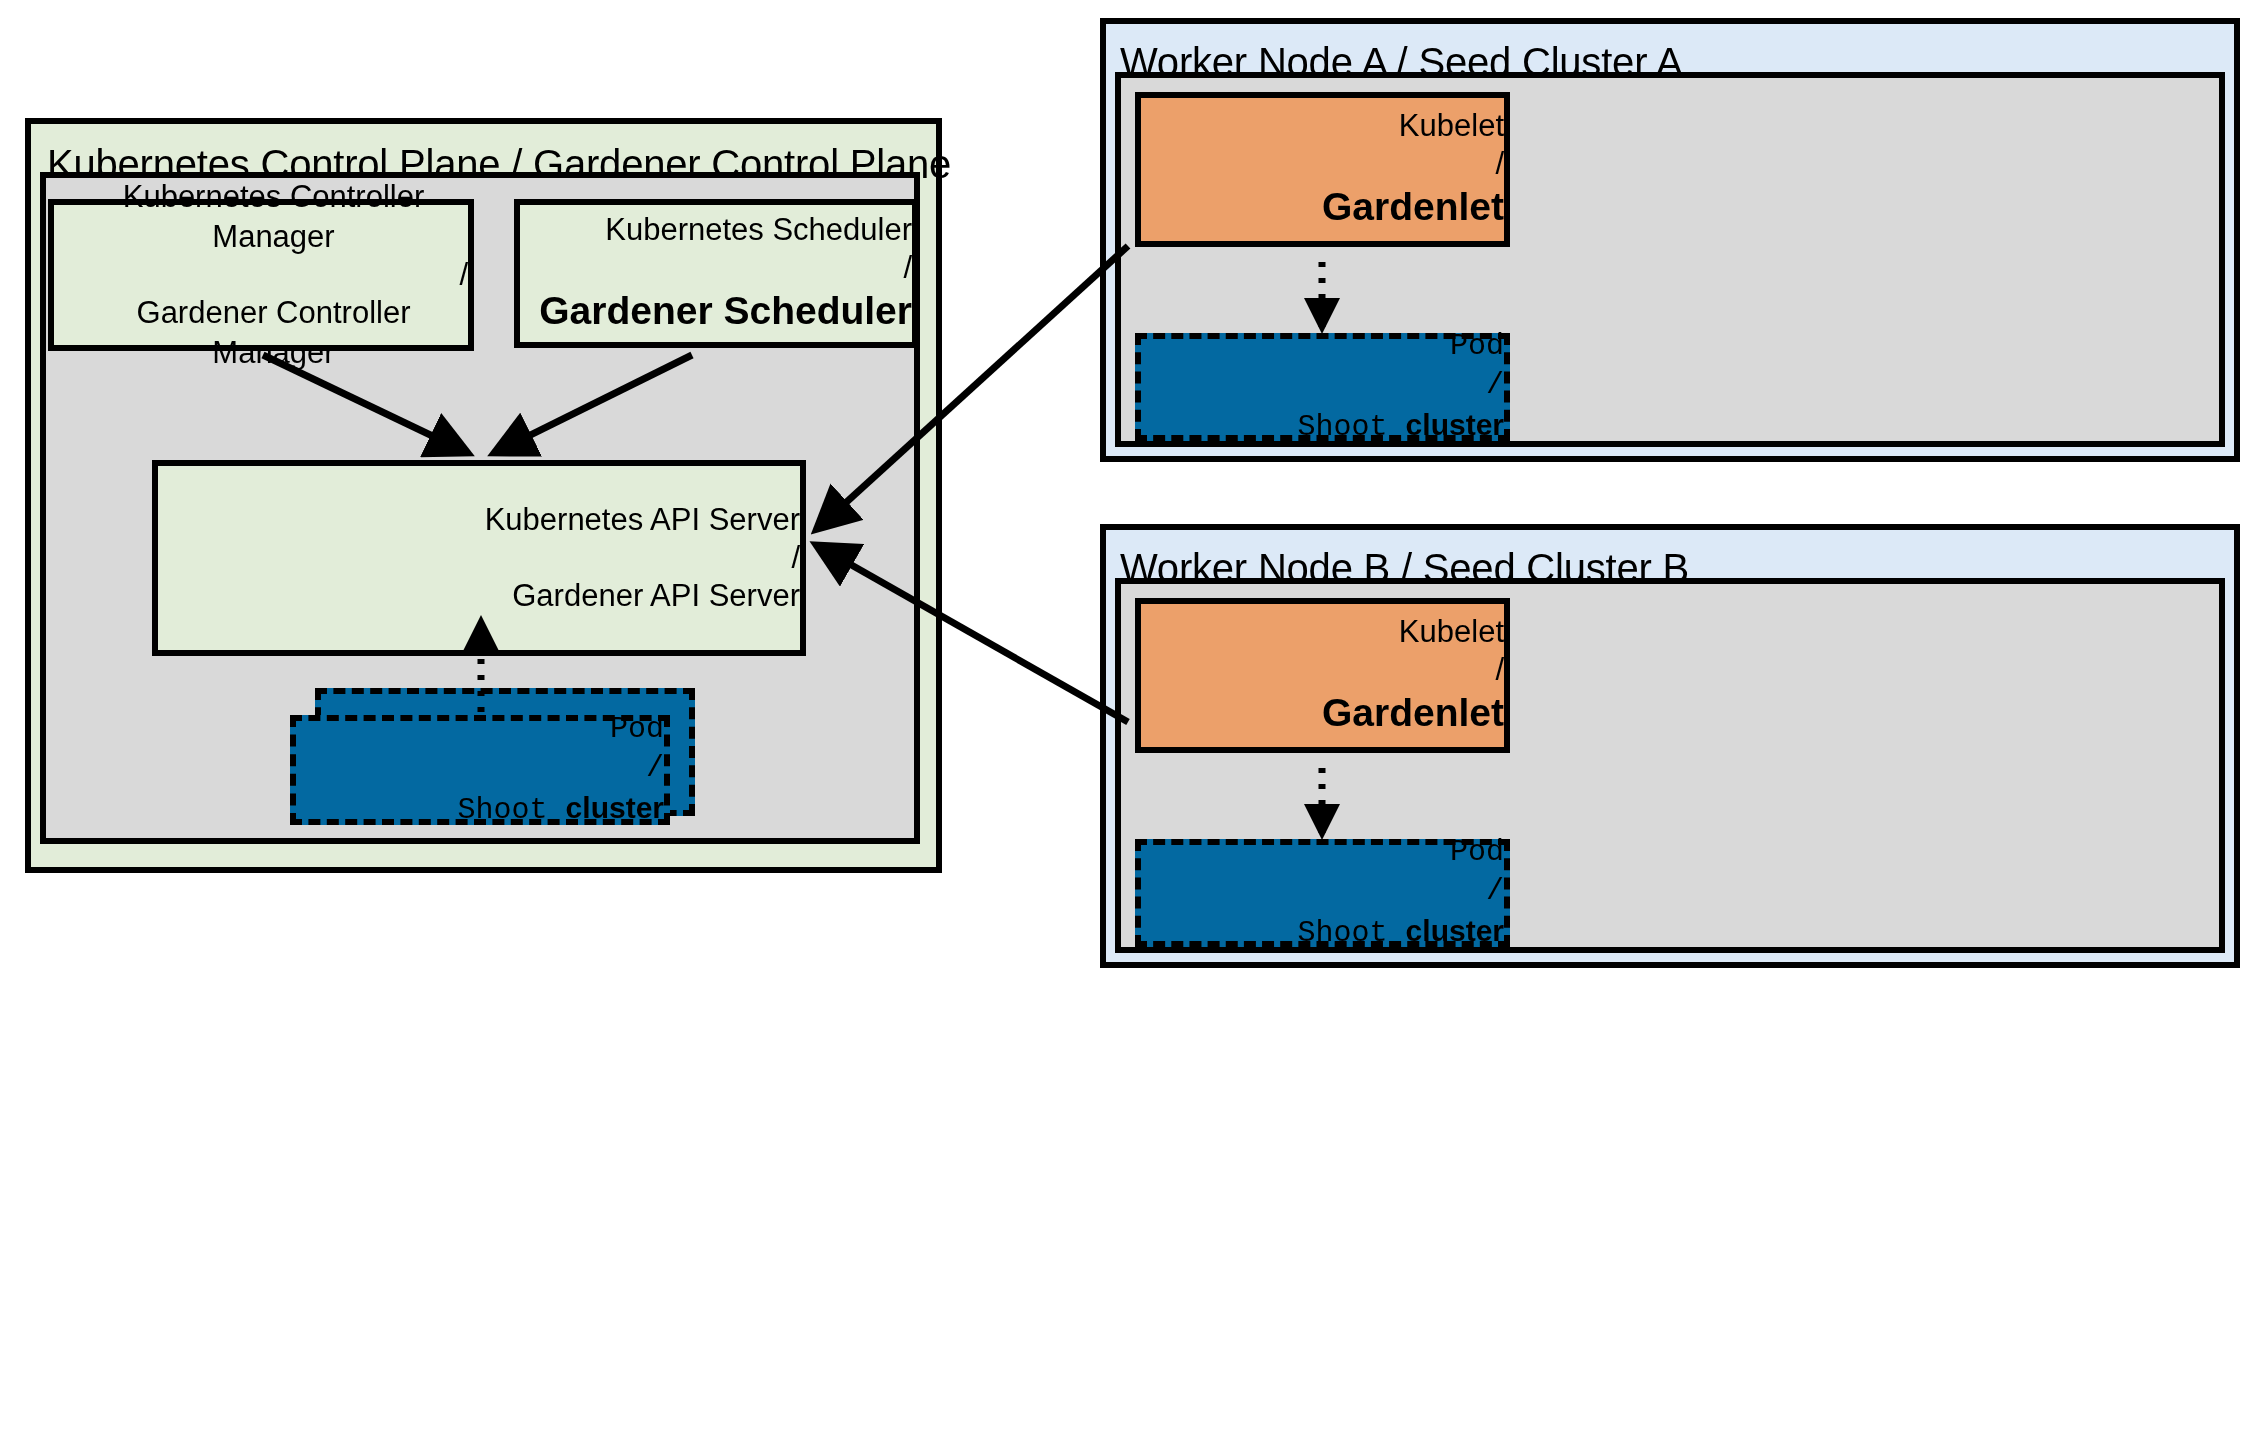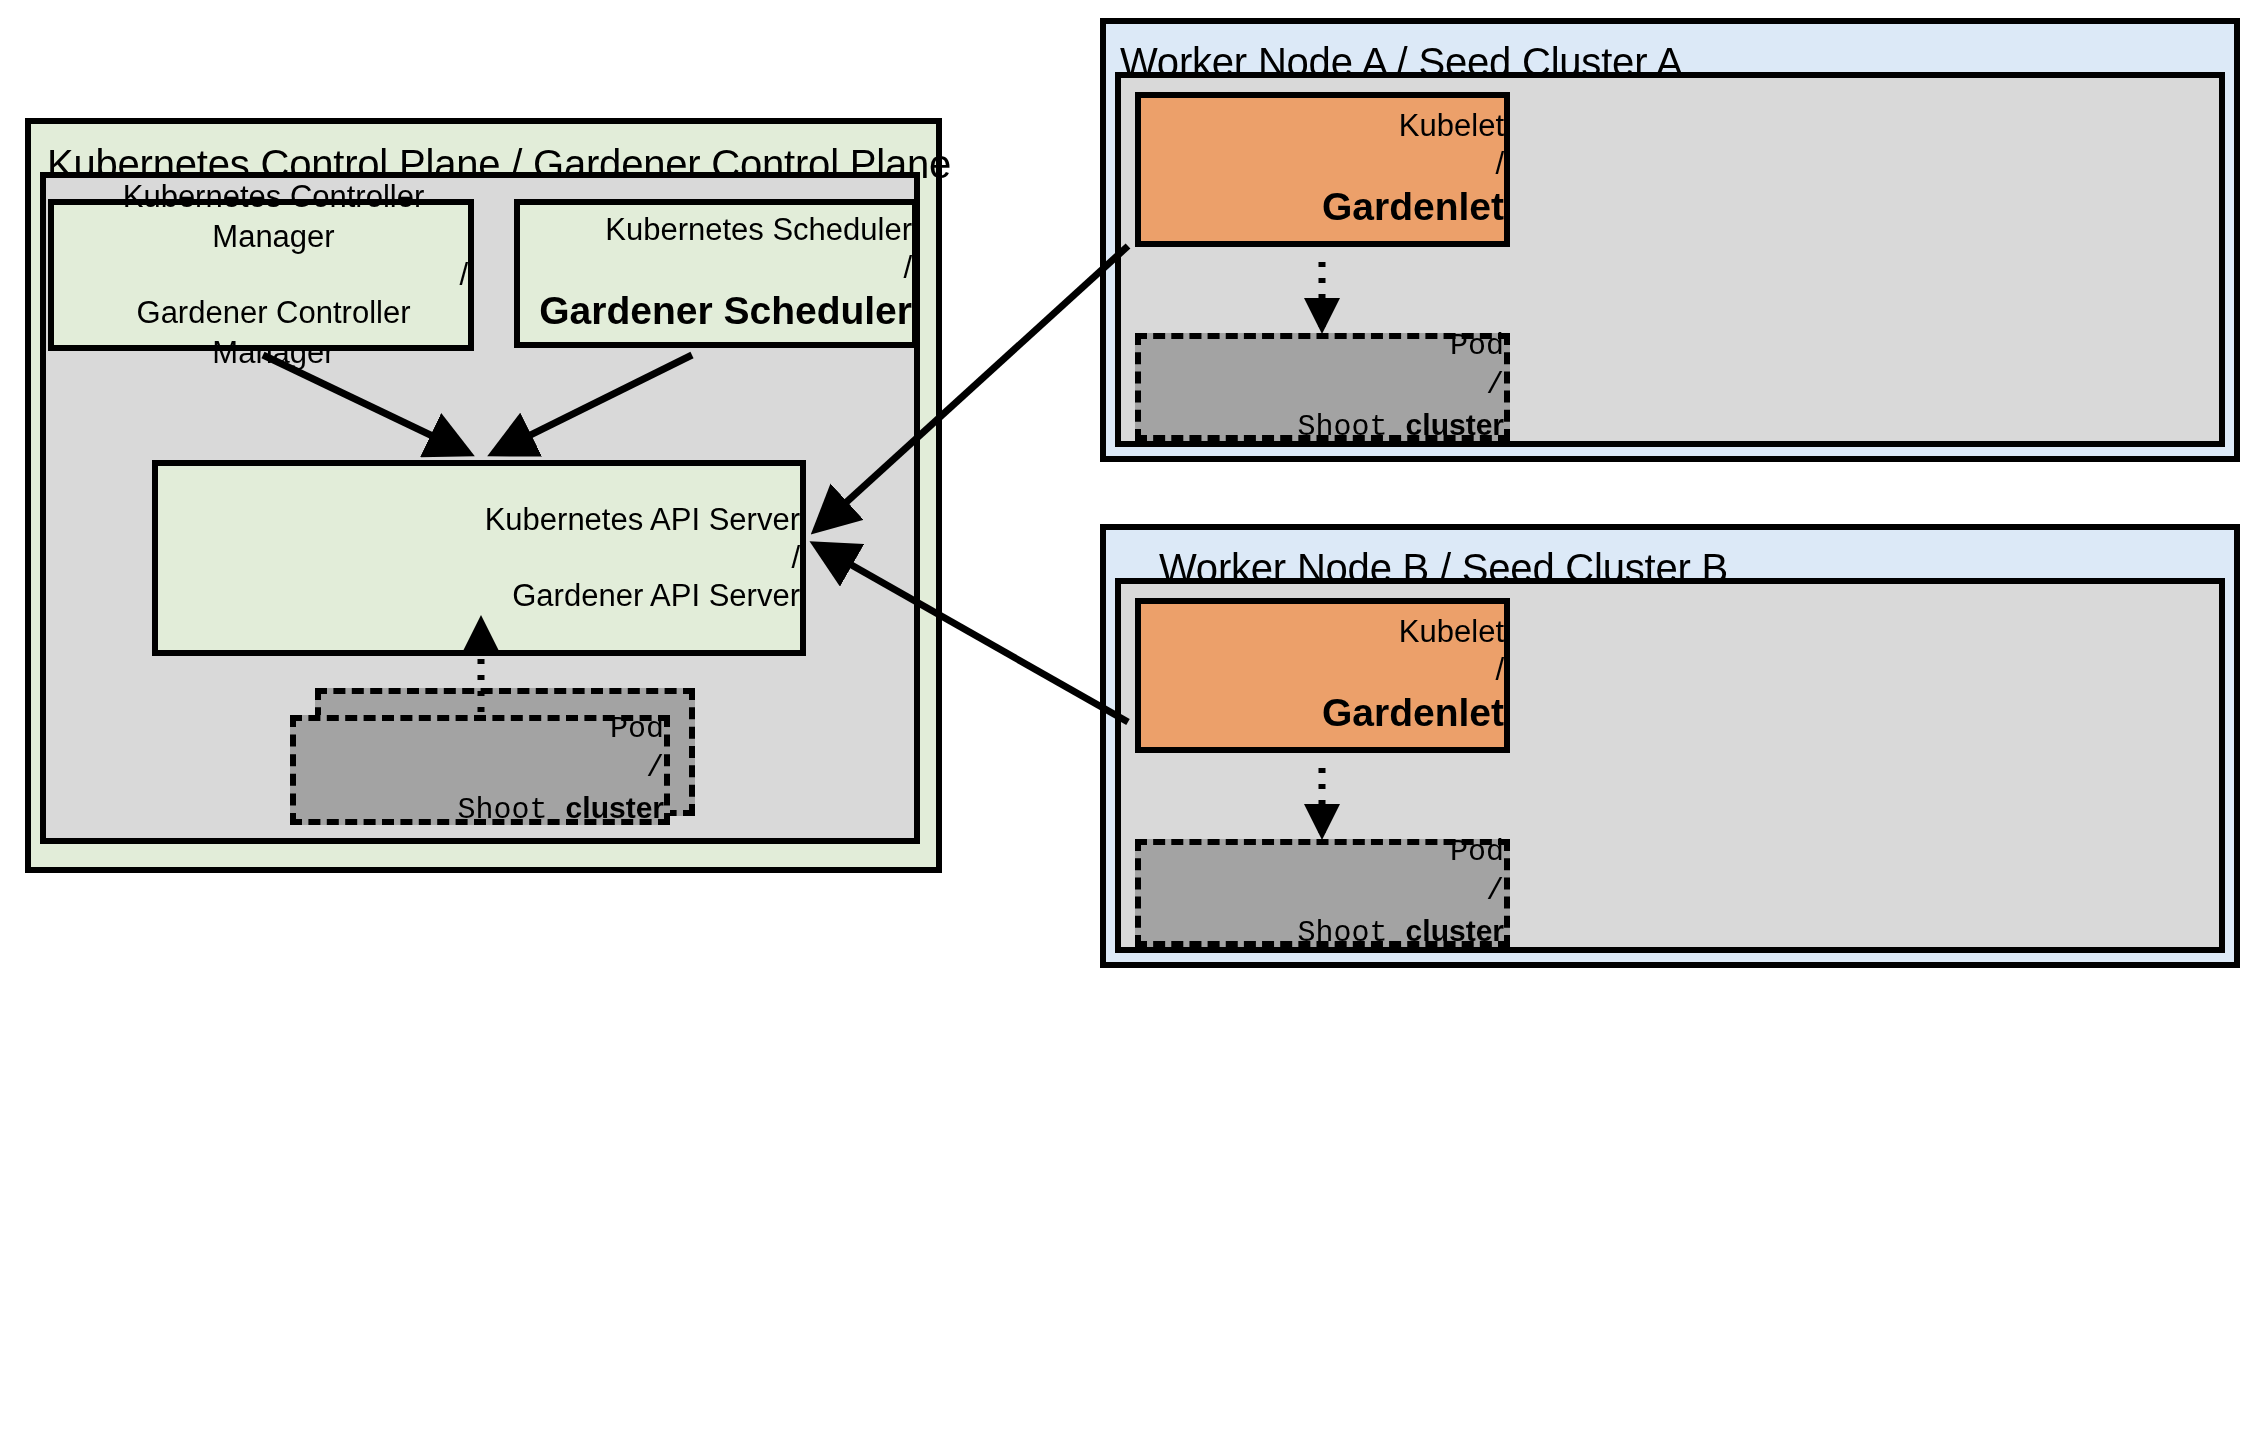--- a/index.html
+++ b/index.html
@@ -7,21 +7,21 @@
        font-family:"Liberation Sans","DejaVu Sans",sans-serif;color:#000;}
 
   .abs{position:absolute;box-sizing:border-box;}
 
   
   .panel-green{background:#e2edd9;border:6px solid #000;}
   .panel-gray{background:#d9d9d9;border:6px solid #000;}
   .panel-blue{background:#dce9f7;border:6px solid #000;}
   .box-green{background:#e2edd9;border:6px solid #000;}
   .box-orange{background:#ecA06a;border:6px solid #000;}
-  .box-pod{background:#a3a3a3;border:6px dashed #000;}
+  .box-pod{background:#0369a1;border:6px dashed #000;}
 
   .ctr{display:flex;flex-direction:column;align-items:flex-end;justify-content:center;
        text-align:center;line-height:1.30;}
 
   .t-title{font-size:40px;font-weight:400;letter-spacing:-.2px;}
   .t-body{font-size:31px;font-weight:400;}
   .t-bold{font-size:39px;font-weight:700;}
   .t-mono{font-family:"Liberation Mono","DejaVu Sans Mono",monospace;font-size:30px;font-weight:400;}
   .t-mono b{font-family:"Liberation Sans","DejaVu Sans",sans-serif;font-weight:700;font-size:30px;}
   .slash{font-size:31px;line-height:1.15;}
@@ -79,21 +79,21 @@
 
 <div class="abs box-pod ctr" style="left:1135px;top:333px;width:375px;height:108px;">
   <div class="t-mono">Pod</div>
   <div class="t-mono">/</div>
   <div class="t-mono">
     <span>Shoot </span><b>cluster</b>
   </div>
 </div>
 
 <div class="abs panel-blue" style="left:1100px;top:524px;width:1140px;height:444px;">
-  <div class="abs t-title" style="left:14px;top:16px;white-space:nowrap;margin-left:39px;">Worker Node B / Seed Cluster B</div>
+  <div class="abs t-title" style="left:14px;top:16px;white-space:nowrap;">Worker Node B / Seed Cluster B</div>
 </div>
 <div class="abs panel-gray" style="left:1115px;top:578px;width:1110px;height:375px;"></div>
 
 <div class="abs box-orange ctr" style="left:1135px;top:598px;width:375px;height:155px;">
   <div class="t-body">Kubelet</div>
   <div class="slash">/</div>
   <div class="t-bold">Gardenlet</div>
 </div>
 
 <div class="abs box-pod ctr" style="left:1135px;top:839px;width:375px;height:108px;">

